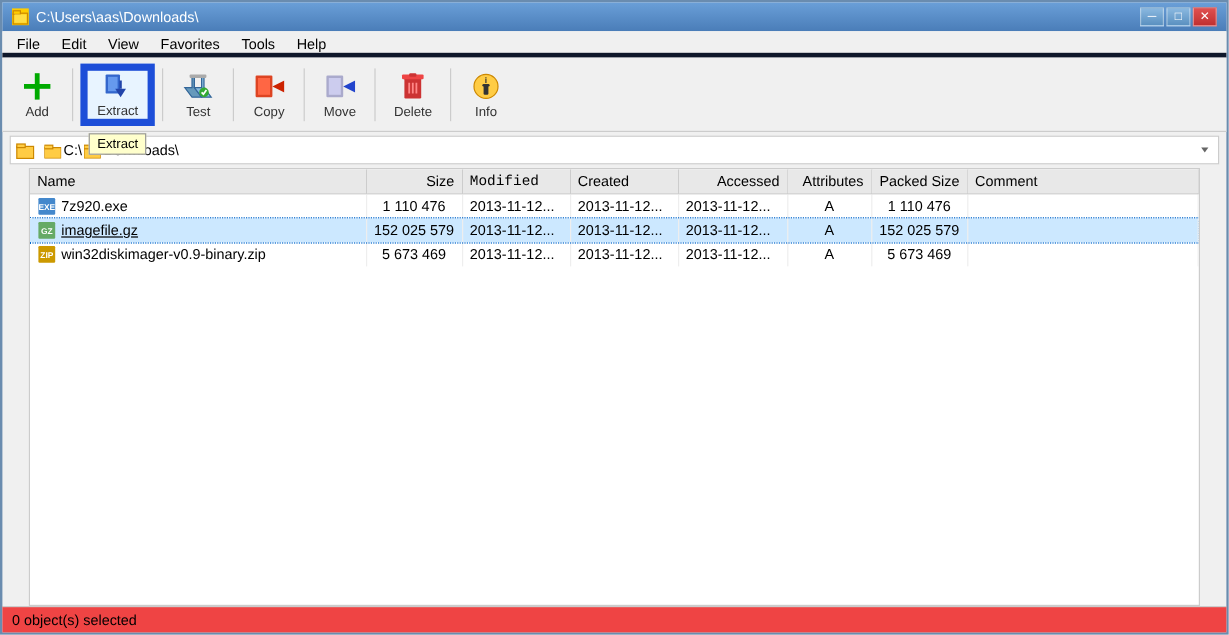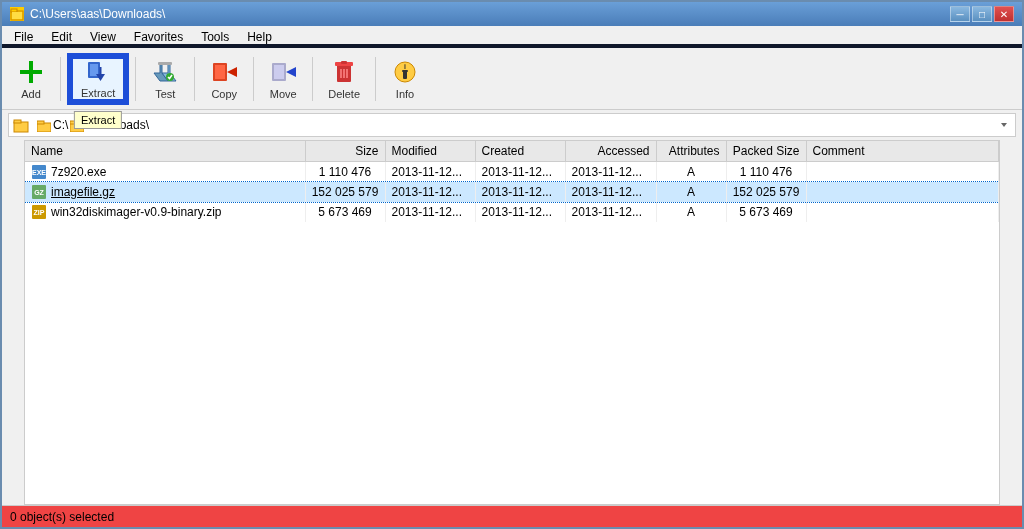--- a/index.html
+++ b/index.html
@@ -384,21 +384,21 @@
       </svg>
     </div>
   </div>
 
   <div class="content-area">
     <table class="file-table">
       <thead>
         <tr>
           <th style="width:280px;">Name</th>
           <th class="right" style="width:80px;">Size</th>
-          <th style="width:90px;">Modified</th>
+          <th style="width:90px;font-family:Liberation Mono, monospace;">Modified</th>
           <th style="width:90px;">Created</th>
           <th style="width:90px;padding-left:32px;">Accessed</th>
           <th class="right" style="width:70px;">Attributes</th>
           <th class="right" style="width:80px;">Packed Size</th>
           <th>Comment</th>
         </tr>
       </thead>
       <tbody id="file-list-body">
       <tr>
             <td>

